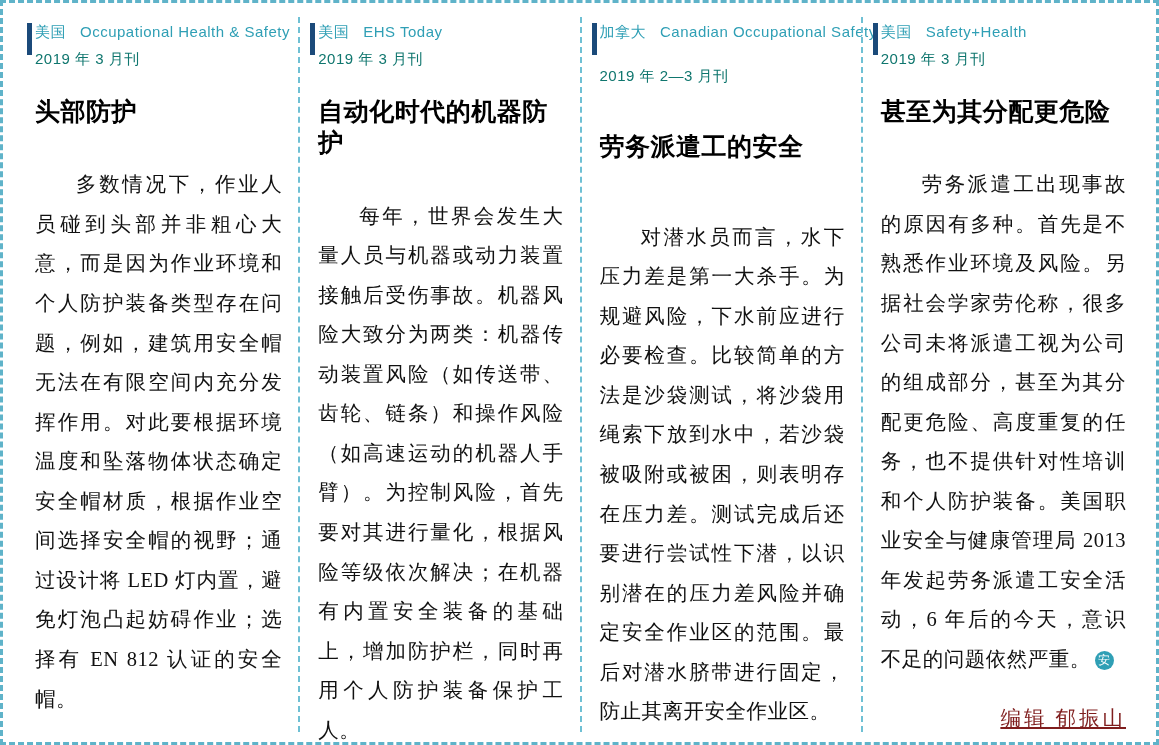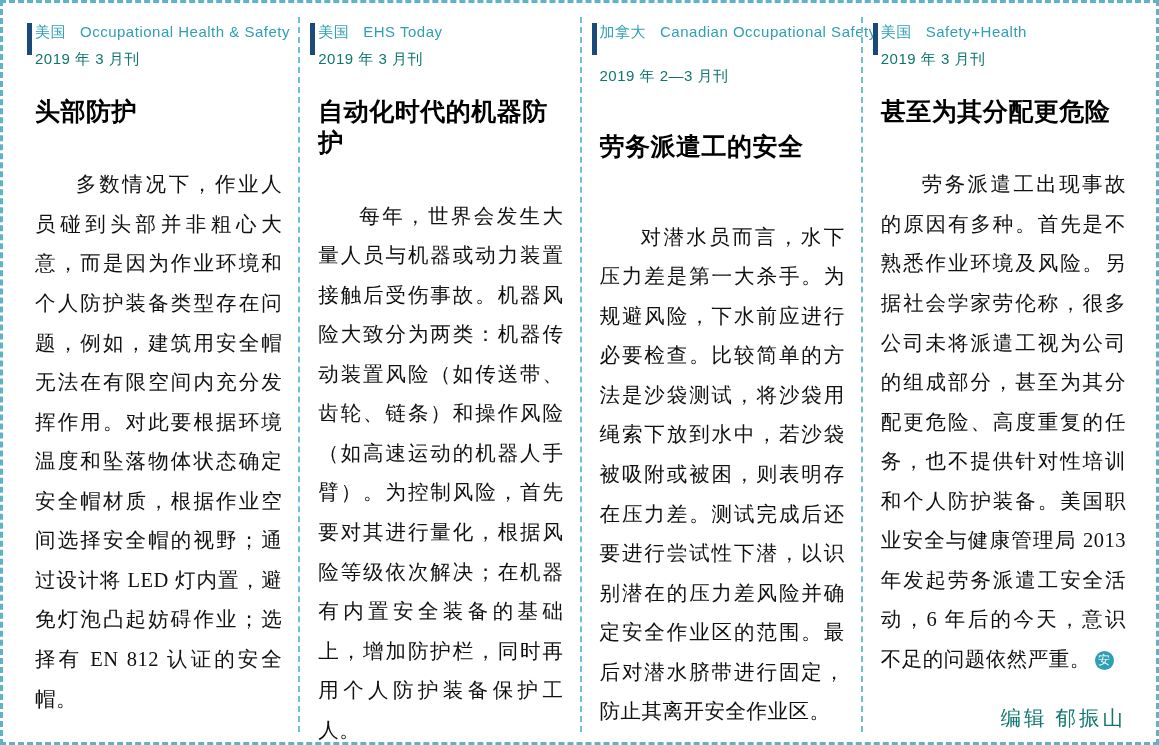--- a/index.html
+++ b/index.html
@@ -89,23 +89,24 @@
     text-justify: inter-character;
     text-indent: 2em;
     letter-spacing: 0.5px;
     word-break: break-all;
   }
   .editor-line {
     margin-top: auto;
     padding-top: 14px;
     font-family: "Liberation Serif", "DejaVu Serif", serif;
     font-size: 20.5px;
-    color: #0f766e;
+    color: #7f1d1d;
     text-align: right;
     letter-spacing: 3px;
+    text-decoration: underline;
   }
   .end-mark {
     display: inline-block;
     width: 19px;
     height: 19px;
     border-radius: 50%;
     background: #2f9fb5;
     color: #ffffff;
     font-family: "Liberation Sans", sans-serif;
     font-size: 12px;

